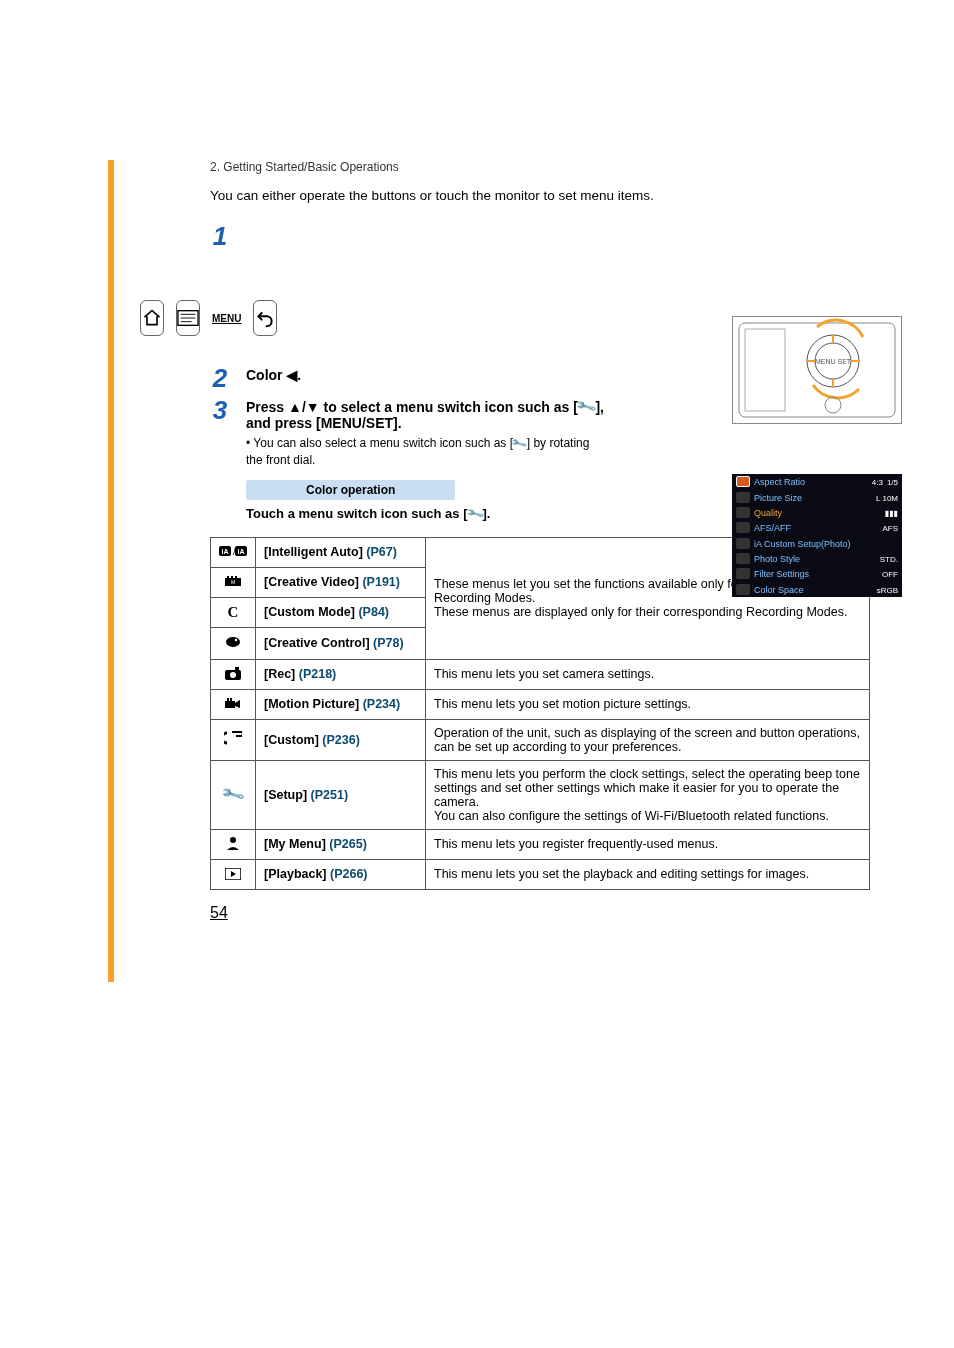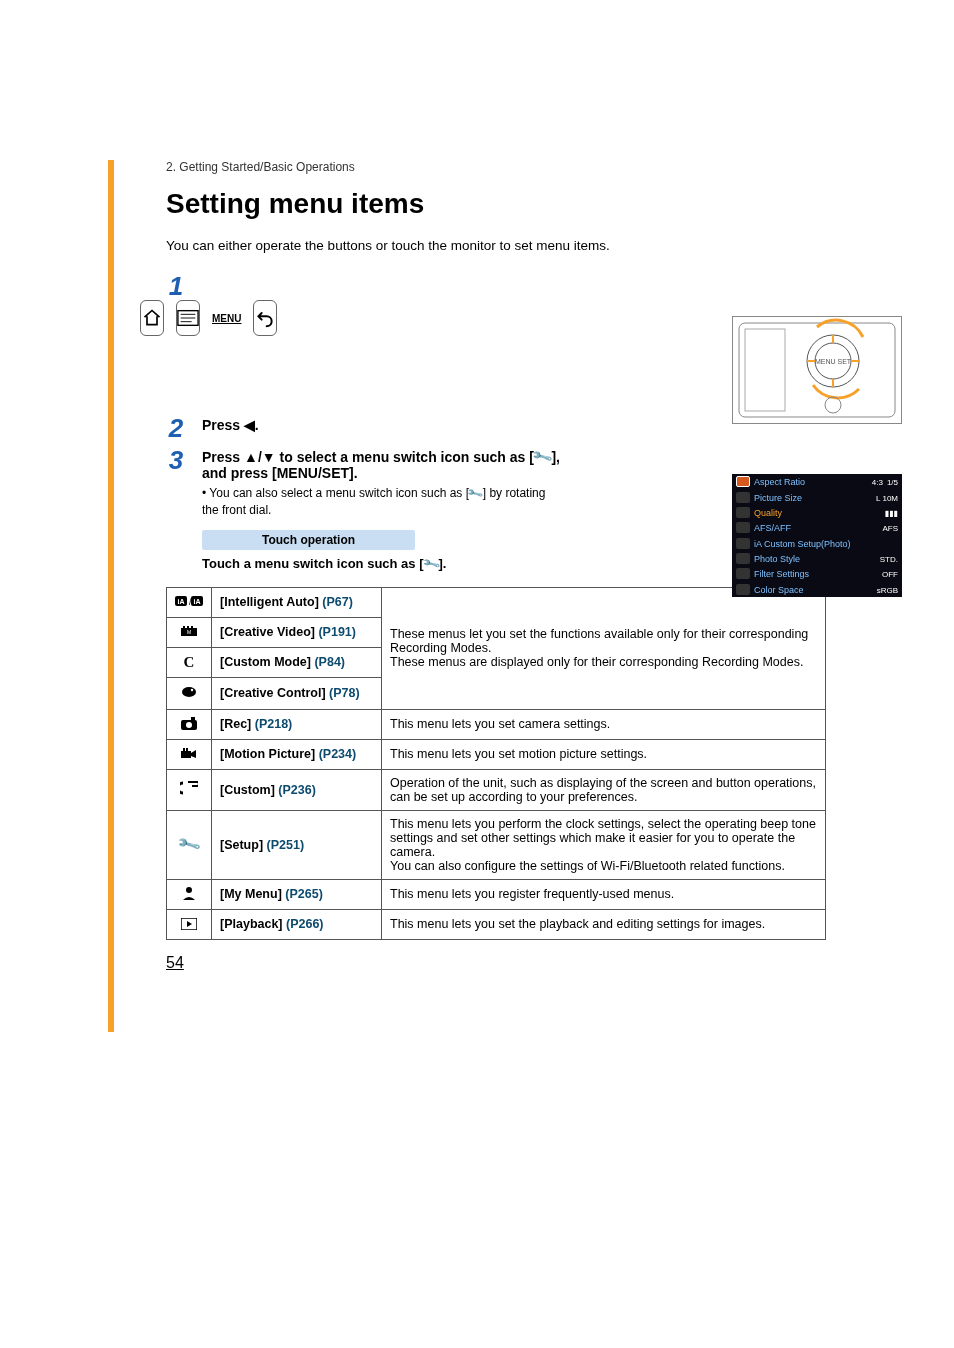--- a/index.html
+++ b/index.html
@@ -39,21 +39,21 @@
     border: 1px solid #666;
     border-radius: 6px;
     background: #fff;
     display: flex;
     align-items: center;
     justify-content: center;
     font-size: 20px;
   }
   .sidebar-btn.nob { border: none; }
   .content {
-    margin-left: 56px;
+    margin-left: 100px;
     width: 660px;
   }
   .breadcrumb {
     font-size: 12px;
     color: #333;
     margin-bottom: 14px;
   }
   h1 {
     font-size: 28px;
     font-weight: bold;
@@ -167,44 +167,43 @@
     <div class="sidebar-btn nob" style="font-size:10px;text-decoration:underline;font-weight:bold;">MENU</div>
     <div class="sidebar-btn">
       <svg width="22" height="20" viewBox="0 0 24 24">
           <path d="M4 10 L8 6 M4 10 L8 14 M4 10 H14 A6 6 0 0 1 14 22" fill="none" stroke="#000" stroke-width="2.4" stroke-linecap="round"></path>
         </svg>
     </div>
   </div>
 
   <div class="content">
     <div class="breadcrumb">2. Getting Started/Basic Operations</div>
-    <h1>Setting menu items</h1>
     <div class="intro">You can either operate the buttons or touch the monitor to set menu items.</div>
 
     <div class="step-row">
       <div class="step-num">1</div>
     </div>
 
     <div class="headergap1"></div>
 
     <div class="step-row">
       <div class="step-num">2</div>
       <div class="step-body">
-        <div class="step-title">Press ◀.</div>
+        <div class="step-title">Color ◀.</div>
       </div>
     </div>
 
     <div class="step-row">
       <div class="step-num">3</div>
       <div class="step-body" style="max-width:360px;">
         <div class="step-title">
           <span>Press ▲/▼ to select a menu switch icon such as [</span><span class="wrench">🔧</span><span>], and press [MENU/SET].</span>
         </div>
         <div class="step-sub"><span class="bullet"></span><span>You can also select a menu switch icon such as [</span><span class="wrench" style="font-size:11px;">🔧</span><span>] by rotating the front dial.</span></div>
-        <div class="touch-op">Touch operation</div>
+        <div class="touch-op">Color operation</div>
         <div class="touch-line">
           <span>Touch a menu switch icon such as [</span><span class="wrench" style="font-size:12px;">🔧</span><span>].</span>
         </div>
       </div>
     </div>
 
     <table class="menus">
       <tbody>
           <tr>
         <td class="iconcell"><svg width="28" height="14" viewBox="0 0 28 14">

